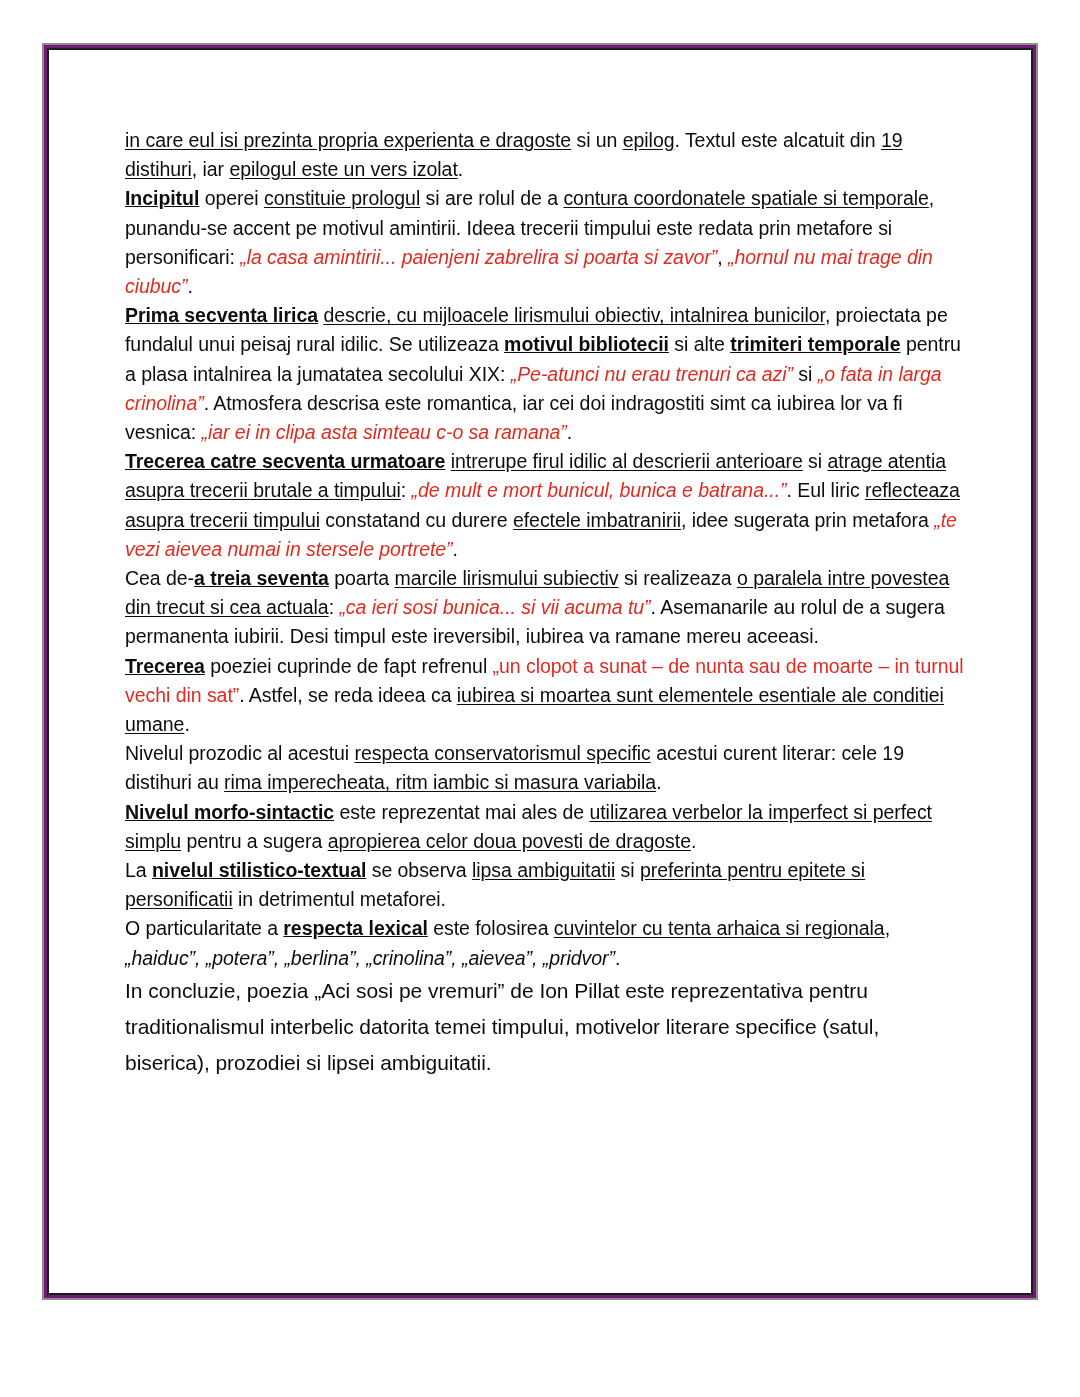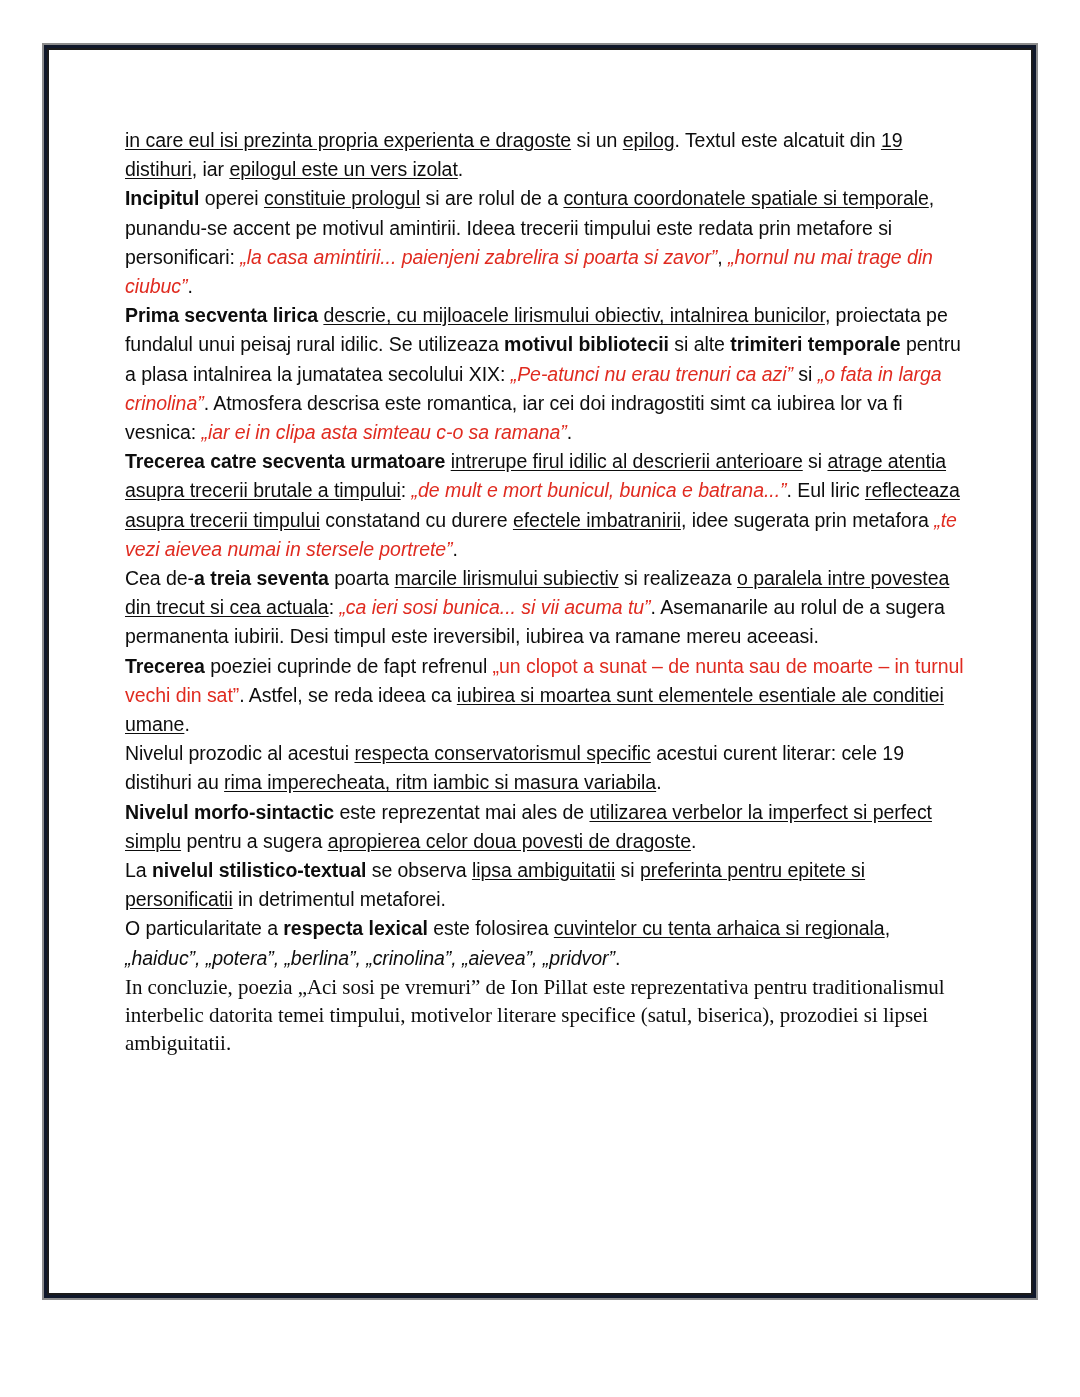--- a/index.html
+++ b/index.html
@@ -16,21 +16,21 @@
 
   
   .page {
     position: absolute;
     left: 42px;
     top: 43px;
     width: 996px;
     height: 1257px;
     box-sizing: border-box;
     border: 2px solid #8c8c8c;
-    background: #0f172a;
+    background: #701a75;
   }
   .page-inner {
     position: absolute;
     left: 3px;
     top: 3px;
     right: 3px;
     bottom: 3px;
     border: 2px solid #1a1a1a;
     background: #ffffff;
   }
@@ -60,28 +60,28 @@
     font-size: 21.5px;
     font-weight: normal;
     font-style: italic;
     line-height: 28px;
     color: #4a7ba8;
     letter-spacing: 0.1px;
   }
 
   
   p.serif {
-    font-family: Liberation Serif, serif;
+    font-family: Liberation Sans, sans-serif;
     font-size: 21px;
-    line-height: 28px;
+    line-height: 36px;
     color: #0d0d0d;
   }
 
   
-  .b   { font-weight: bold; }
+  .b   { font-weight: bold; text-decoration: underline; }
   .u   { text-decoration: underline; text-underline-offset: 1.5px; }
   .q   { color: #e02b20; font-style: italic; text-align: right; }
   .qr  { color: #e02b20; font-style: normal; }
   .it  { font-style: italic; }
 </style>
 </head>
 <body>
 
 <div class="page">
   <div class="page-inner">

